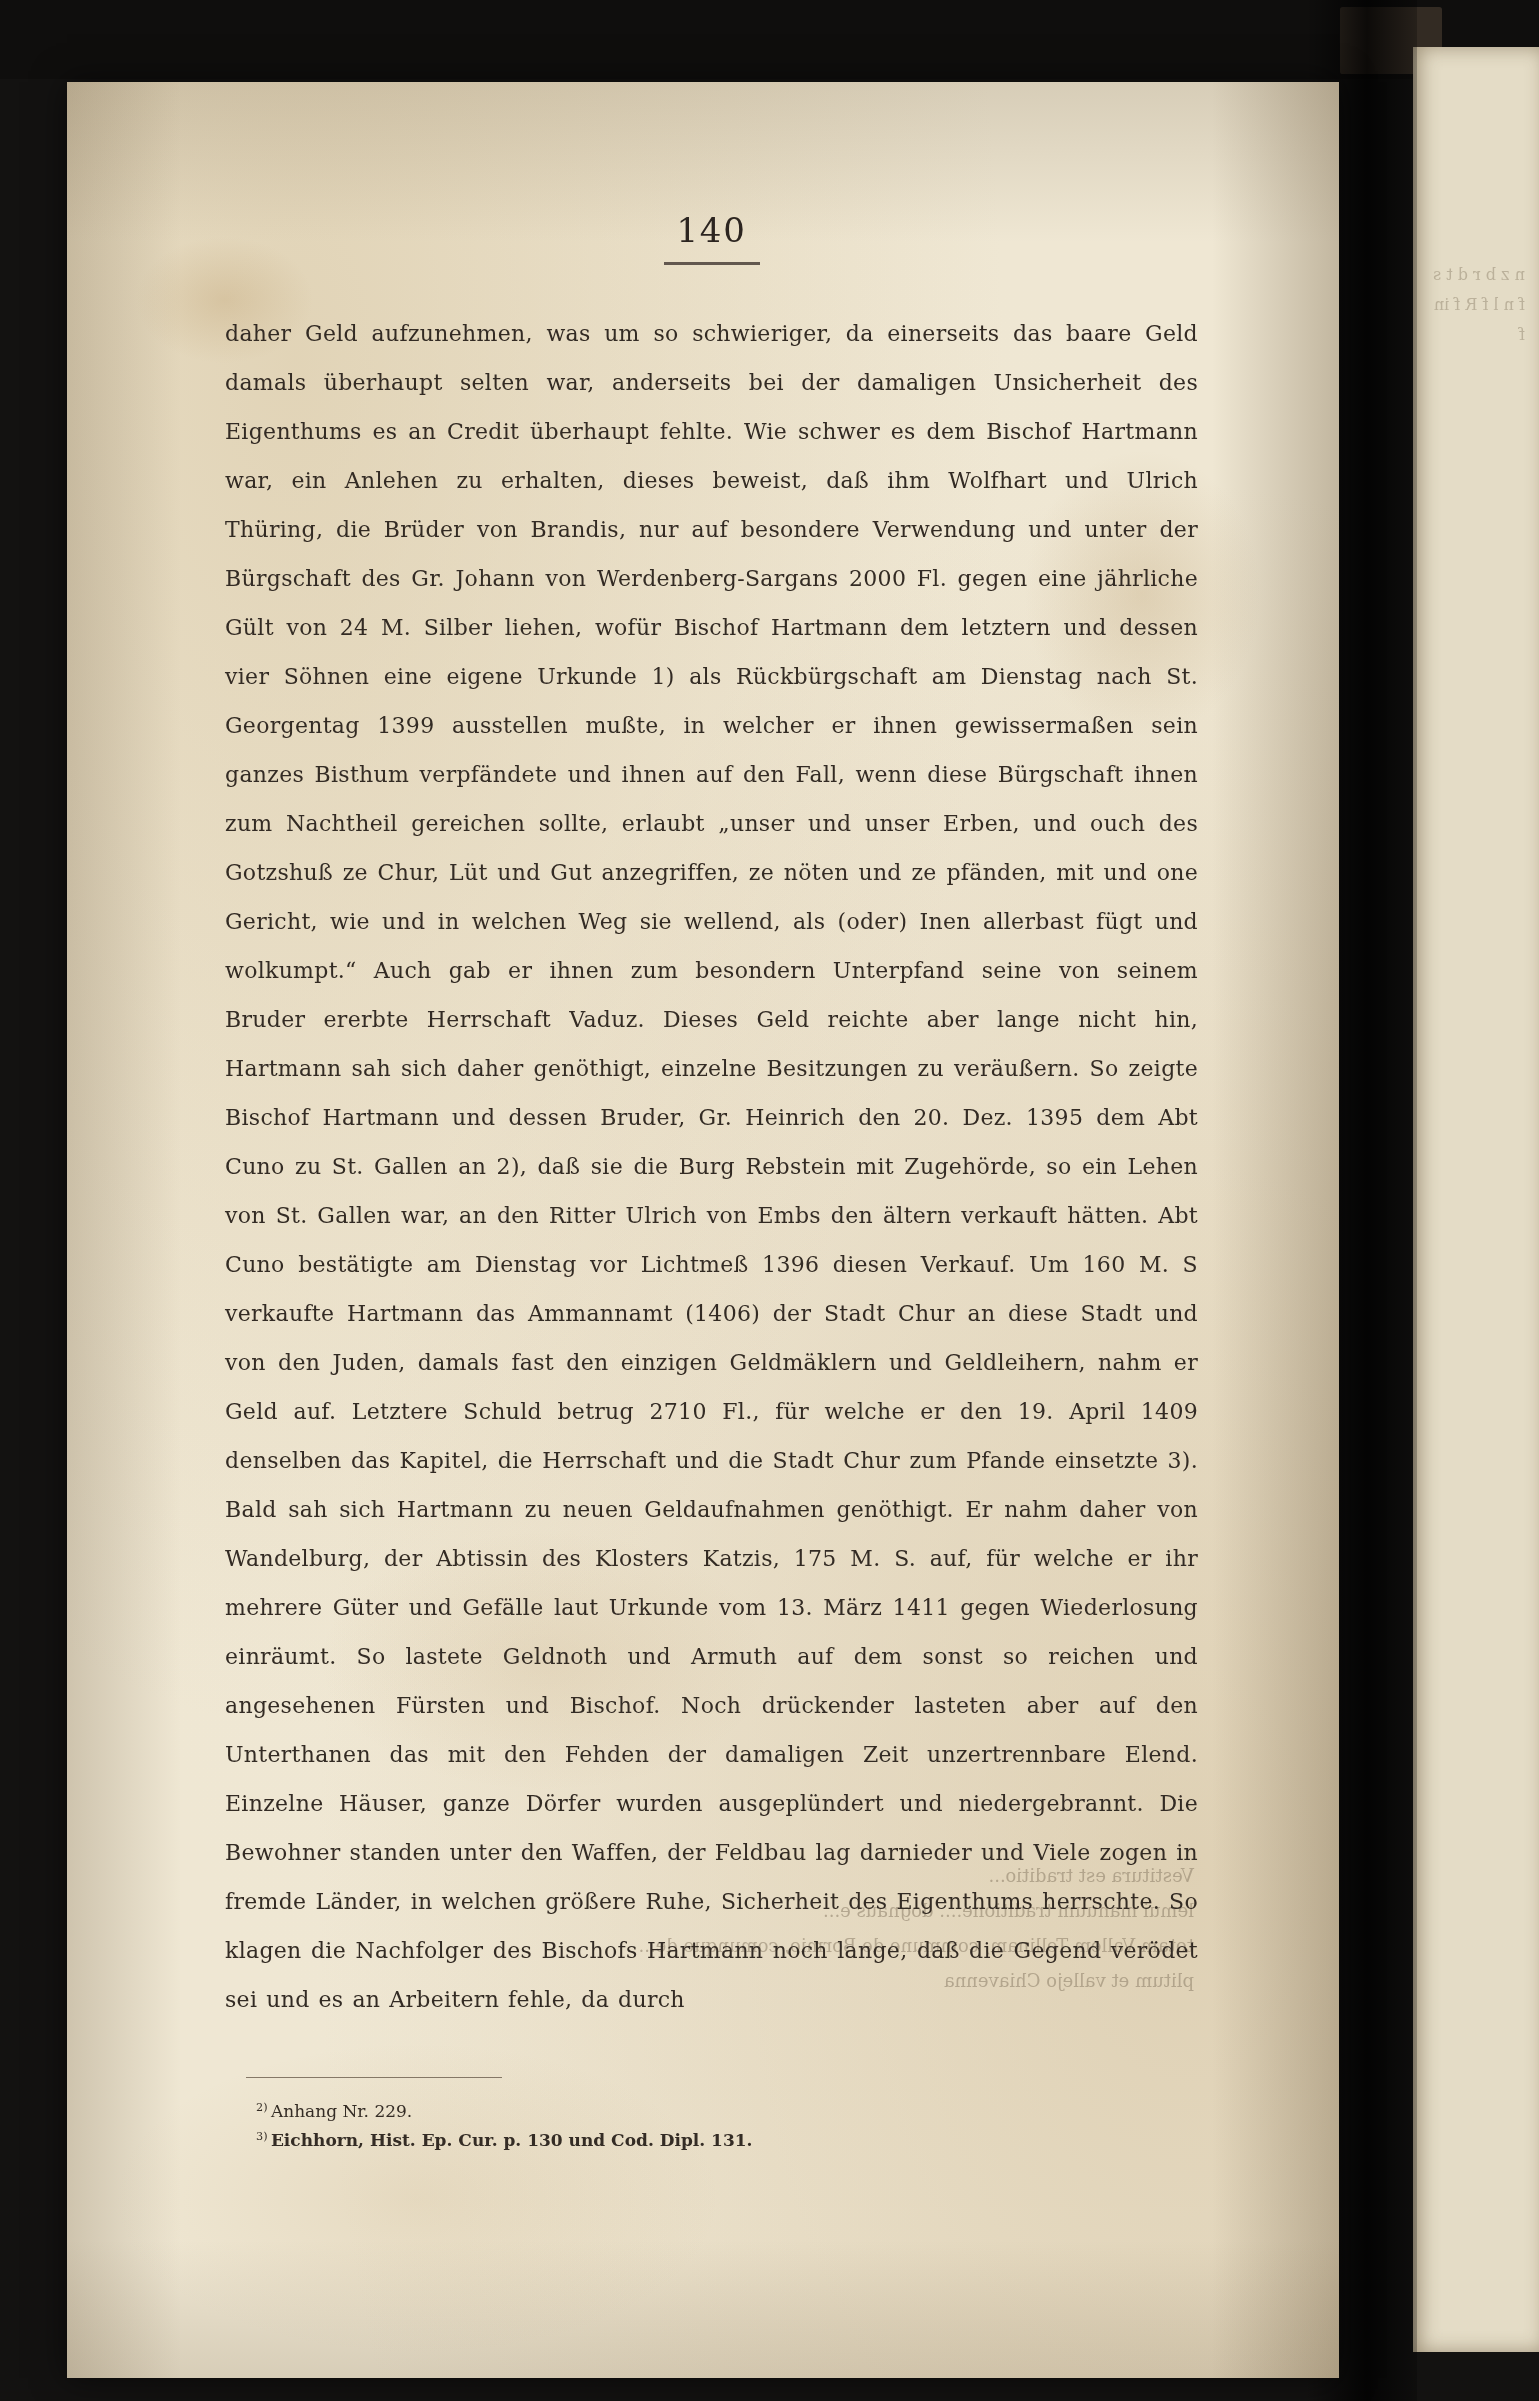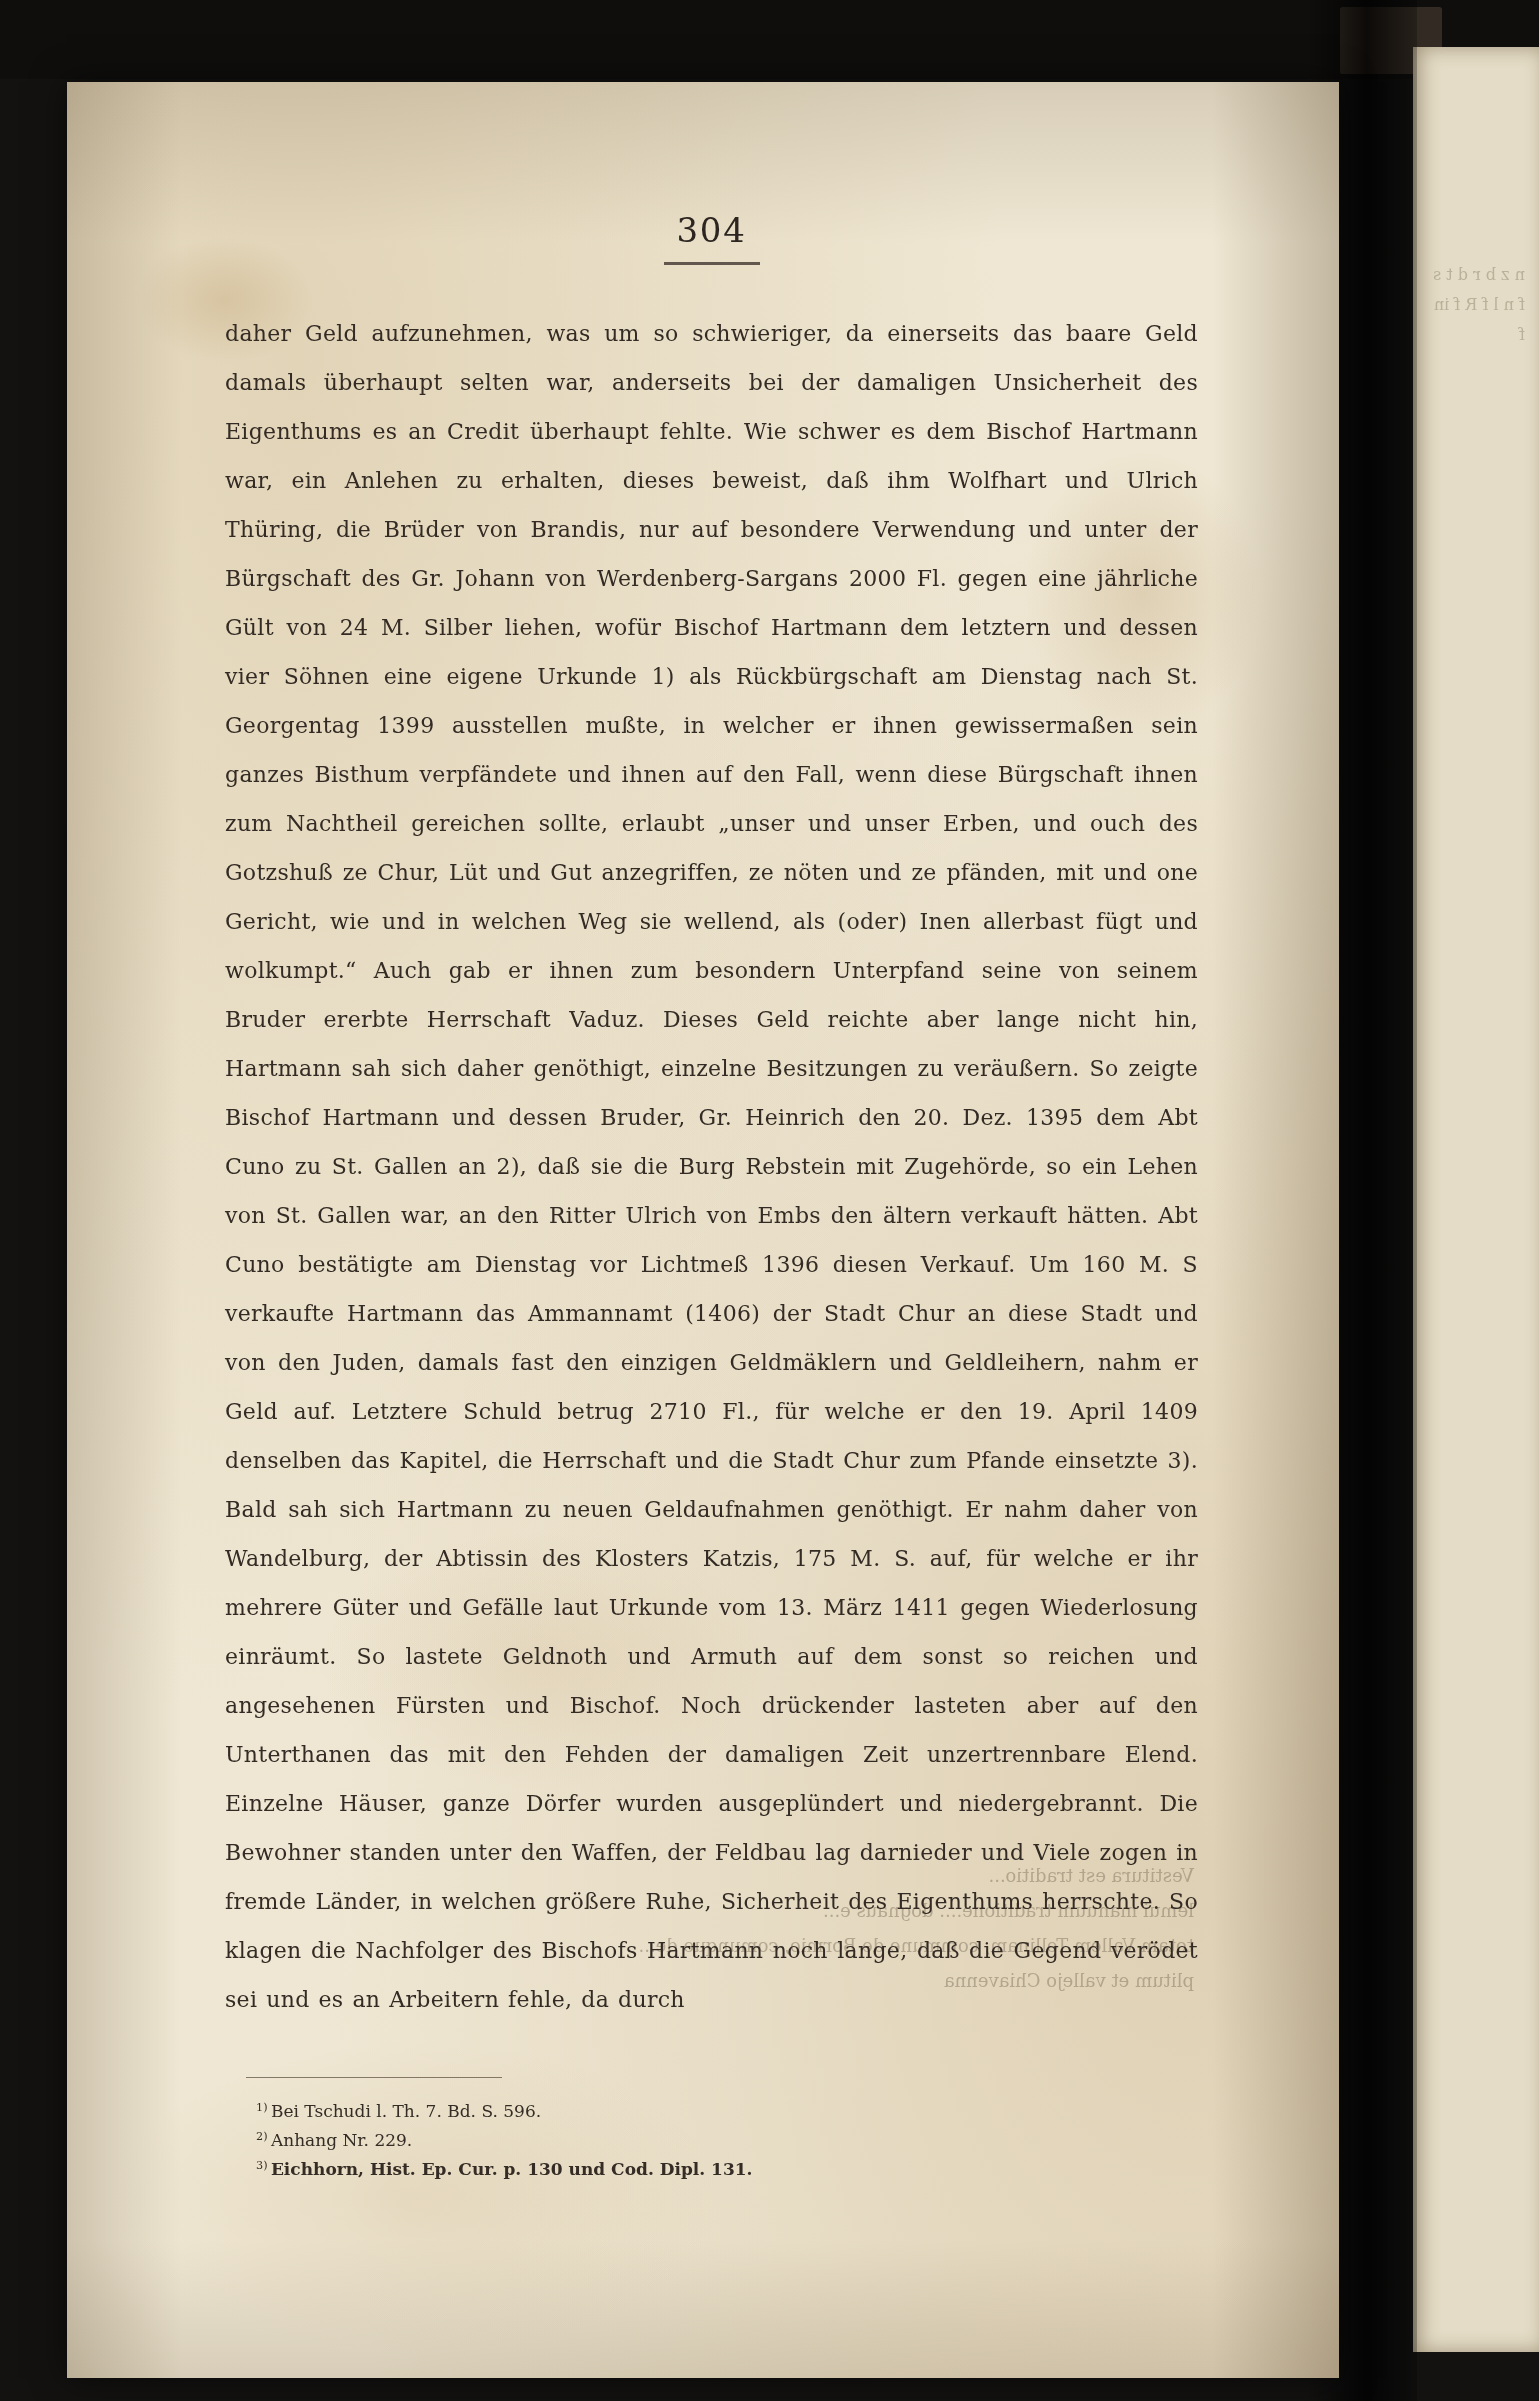--- a/index.html
+++ b/index.html
@@ -211,31 +211,28 @@
   <div class="foxing" style="left:956px; top:367px; width:239px; height:290px; background:radial-gradient(ellipse, rgba(178,146,96,0.26), rgba(178,146,96,0) 70%);"></div>
   <div class="foxing" style="left:256px; top:1451px; width:444px; height:256px; background:radial-gradient(ellipse, rgba(190,160,112,0.18), rgba(190,160,112,0) 72%);"></div>
   <div class="foxing" style="left:51px; top:1963px; width:598px; height:307px; background:radial-gradient(ellipse, rgba(198,172,128,0.22), rgba(198,172,128,0) 72%);"></div>
 
   <div class="showthrough">Vestitura est traditio...
 lemui manuum traditione.... dognaus e...
 totam Vallem Tellinam, commune de Bormio, comunque de...
 plitum et vallejo Chiavenna</div>
 
   <div class="content">
-    <div class="page-number">304</div>
+    <div class="page-number">140</div>
     <div class="head-rule"></div>
 
     <div class="body-text">daher Geld aufzunehmen, was um so schwieriger, da einerseits das baare Geld damals überhaupt selten war, anderseits bei der damaligen Unsicherheit des Eigenthums es an Credit überhaupt fehlte. Wie schwer es dem Bischof Hartmann war, ein Anlehen zu erhalten, dieses beweist, daß ihm Wolfhart und Ulrich Thüring, die Brüder von Brandis, nur auf besondere Verwendung und unter der Bürgschaft des Gr. Johann von Werdenberg-Sargans 2000 Fl. gegen eine jährliche Gült von 24 M. Silber liehen, wofür Bischof Hartmann dem letztern und dessen vier Söhnen eine eigene Urkunde 1) als Rückbürgschaft am Dienstag nach St. Georgentag 1399 ausstellen mußte, in welcher er ihnen gewissermaßen sein ganzes Bisthum verpfändete und ihnen auf den Fall, wenn diese Bürgschaft ihnen zum Nachtheil gereichen sollte, erlaubt „unser und unser Erben, und ouch des Gotzshuß ze Chur, Lüt und Gut anzegriffen, ze nöten und ze pfänden, mit und one Gericht, wie und in welchen Weg sie wellend, als (oder) Inen allerbast fügt und wolkumpt.“ Auch gab er ihnen zum besondern Unterpfand seine von seinem Bruder ererbte Herrschaft Vaduz. Dieses Geld reichte aber lange nicht hin, Hartmann sah sich daher genöthigt, einzelne Besitzungen zu veräußern. So zeigte Bischof Hartmann und dessen Bruder, Gr. Heinrich den 20. Dez. 1395 dem Abt Cuno zu St. Gallen an 2), daß sie die Burg Rebstein mit Zugehörde, so ein Lehen von St. Gallen war, an den Ritter Ulrich von Embs den ältern verkauft hätten. Abt Cuno bestätigte am Dienstag vor Lichtmeß 1396 diesen Verkauf. Um 160 M. S verkaufte Hartmann das Ammannamt (1406) der Stadt Chur an diese Stadt und von den Juden, damals fast den einzigen Geldmäklern und Geldleihern, nahm er Geld auf. Letztere Schuld betrug 2710 Fl., für welche er den 19. April 1409 denselben das Kapitel, die Herrschaft und die Stadt Chur zum Pfande einsetzte 3). Bald sah sich Hartmann zu neuen Geldaufnahmen genöthigt. Er nahm daher von Wandelburg, der Abtissin des Klosters Katzis, 175 M. S. auf, für welche er ihr mehrere Güter und Gefälle laut Urkunde vom 13. März 1411 gegen Wiederlosung einräumt. So lastete Geldnoth und Armuth auf dem sonst so reichen und angesehenen Fürsten und Bischof. Noch drückender lasteten aber auf den Unterthanen das mit den Fehden der damaligen Zeit unzertrennbare Elend. Einzelne Häuser, ganze Dörfer wurden ausgeplündert und niedergebrannt. Die Bewohner standen unter den Waffen, der Feldbau lag darnieder und Viele zogen in fremde Länder, in welchen größere Ruhe, Sicherheit des Eigenthums herrschte. So klagen die Nachfolger des Bischofs Hartmann noch lange, daß die Gegend verödet sei und es an Arbeitern fehle, da durch</div>
 
     <div class="foot-rule"></div>
 
     <div class="footnotes">
-      <div>
-        <sup>1)</sup><span>Bei Tschudi l. Th. 7. Bd. S. 596.</span>
-      </div>
       <div>
         <sup>2)</sup><span>Anhang Nr. 229.</span>
       </div>
       <div>
         <sup>3)</sup><span class="fn-name">Eichhorn, Hist. Ep. Cur. p. 130 und Cod. Dipl. 131.</span>
       </div>
     </div>
   </div>
 </div>
 

